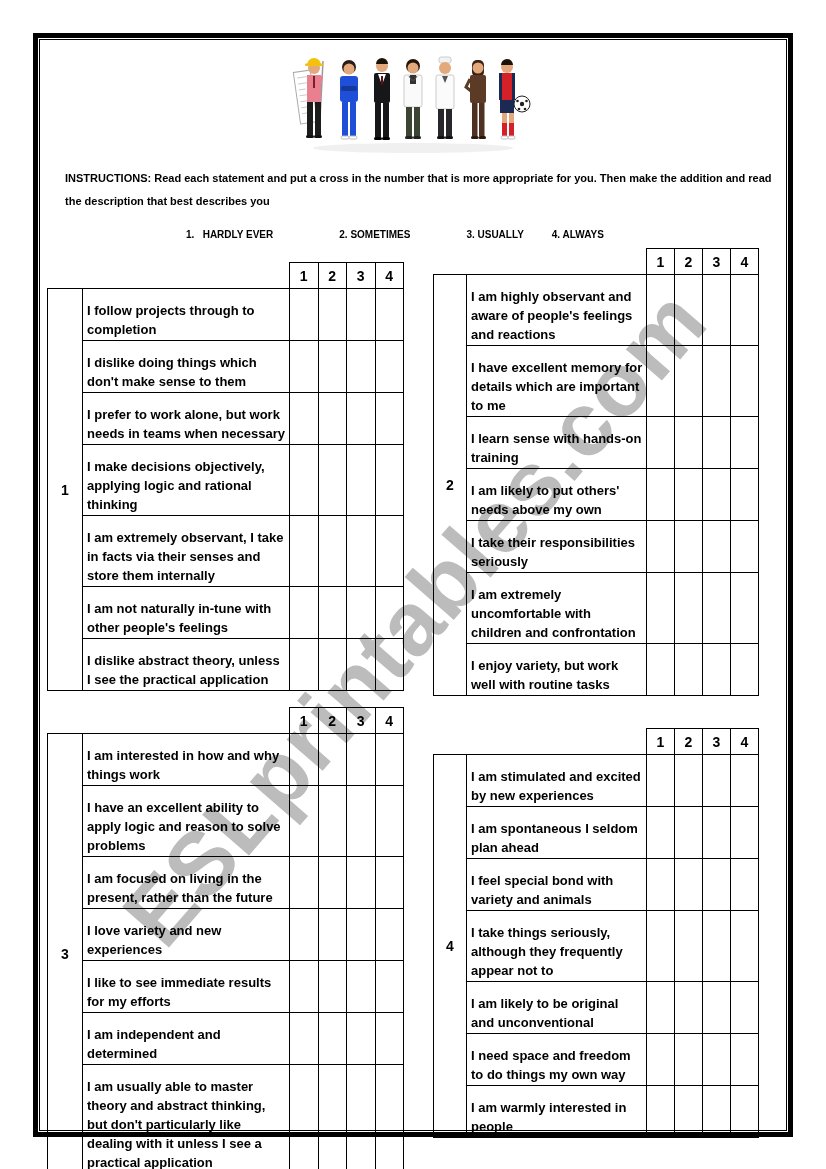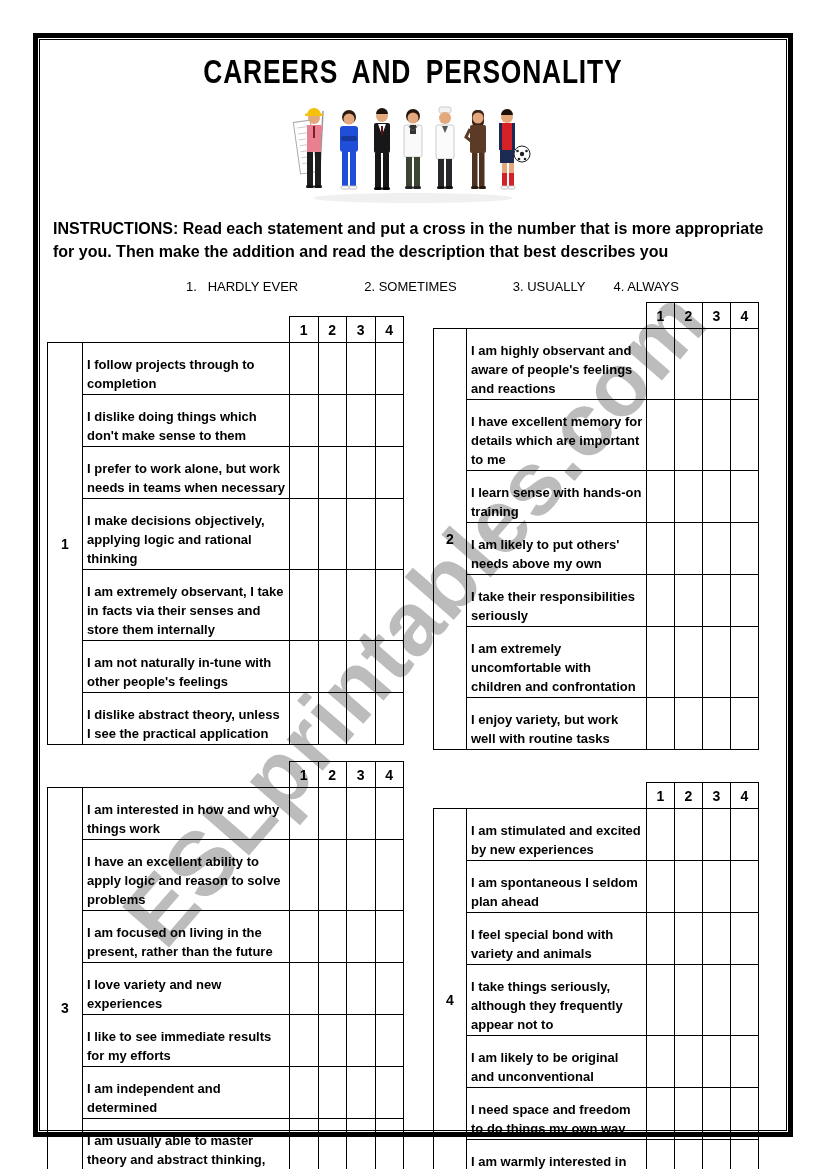--- a/index.html
+++ b/index.html
@@ -11,22 +11,22 @@
   .frame-inner{position:absolute;inset:1px;border:1px solid #000;}
   
   .watermark{position:absolute;left:415px;top:618px;z-index:1;
              transform:translate(-50%,-50%) rotate(-49deg);
              font-size:90px;font-weight:bold;color:#bcbcbc;white-space:nowrap;
              letter-spacing:1px;}
   .content{position:absolute;left:41px;top:41px;width:744px;height:1088px;z-index:2;}
   .title{margin:12px 0 0;text-align:center;font-size:33px;font-weight:bold;}
   .title span{display:inline-block;transform:scaleX(0.8);letter-spacing:1px;word-spacing:8px;}
   .illustration{text-align:center;margin-top:2px;}
-  .instructions{margin:8px 0 0 12px;width:724px;font-size:16px;font-weight:bold;line-height:23px;}
-  .scale-row{margin:16px 0 0 145px;font-size:13px;font-weight:normal;}
+  .instructions{margin:8px 0 0 24px;width:724px;font-size:11px;font-weight:bold;line-height:23px;}
+  .scale-row{margin:16px 0 0 145px;font-size:10px;font-weight:bold;}
   .scale-item{white-space:pre;display:inline-block;}
   .scale-item.s1{margin-right:66px;}
   .scale-item.s2{margin-right:56px;}
   .scale-item.s3{margin-right:28px;}
   .tables{display:flex;gap:30px;margin:8px 0 0 6px;}
   .tcol{display:flex;flex-direction:column;}
   .tcol.left{width:356px;padding-top:14px;}
   .tcol.right{width:325px;}
   .tgroup.gap-left{margin-top:16px;}
   .tgroup.gap-right{margin-top:32px;}
@@ -45,21 +45,20 @@
 </head>
 <body>
 
 <div class="page">
   <div class="frame">
       <div class="frame-inner"></div>
     </div>
   <div class="watermark">ESLprintables.com</div>
 
   <div class="content">
-    <h1 class="title"><span>CAREERS AND PERSONALITY</span></h1>
 
     <div class="illustration">
       <svg width="242" height="112" viewBox="0 0 242 112">
         <ellipse cx="121" cy="105" rx="100" ry="5" fill="#f0f0f0"></ellipse>
         <g>
           <line x1="31" y1="18" x2="27" y2="95" stroke="#9a9a9a" stroke-width="1.5"></line>
           <g transform="rotate(-8 14 55)">
             <rect x="5" y="28" width="17" height="52" fill="#fff" stroke="#aaa"></rect>
             <path d="M8 34h11M8 40h11M8 46h7M8 52h11M8 58h9M8 64h11M8 70h6" stroke="#ccc" stroke-width="1"></path>
           </g>

